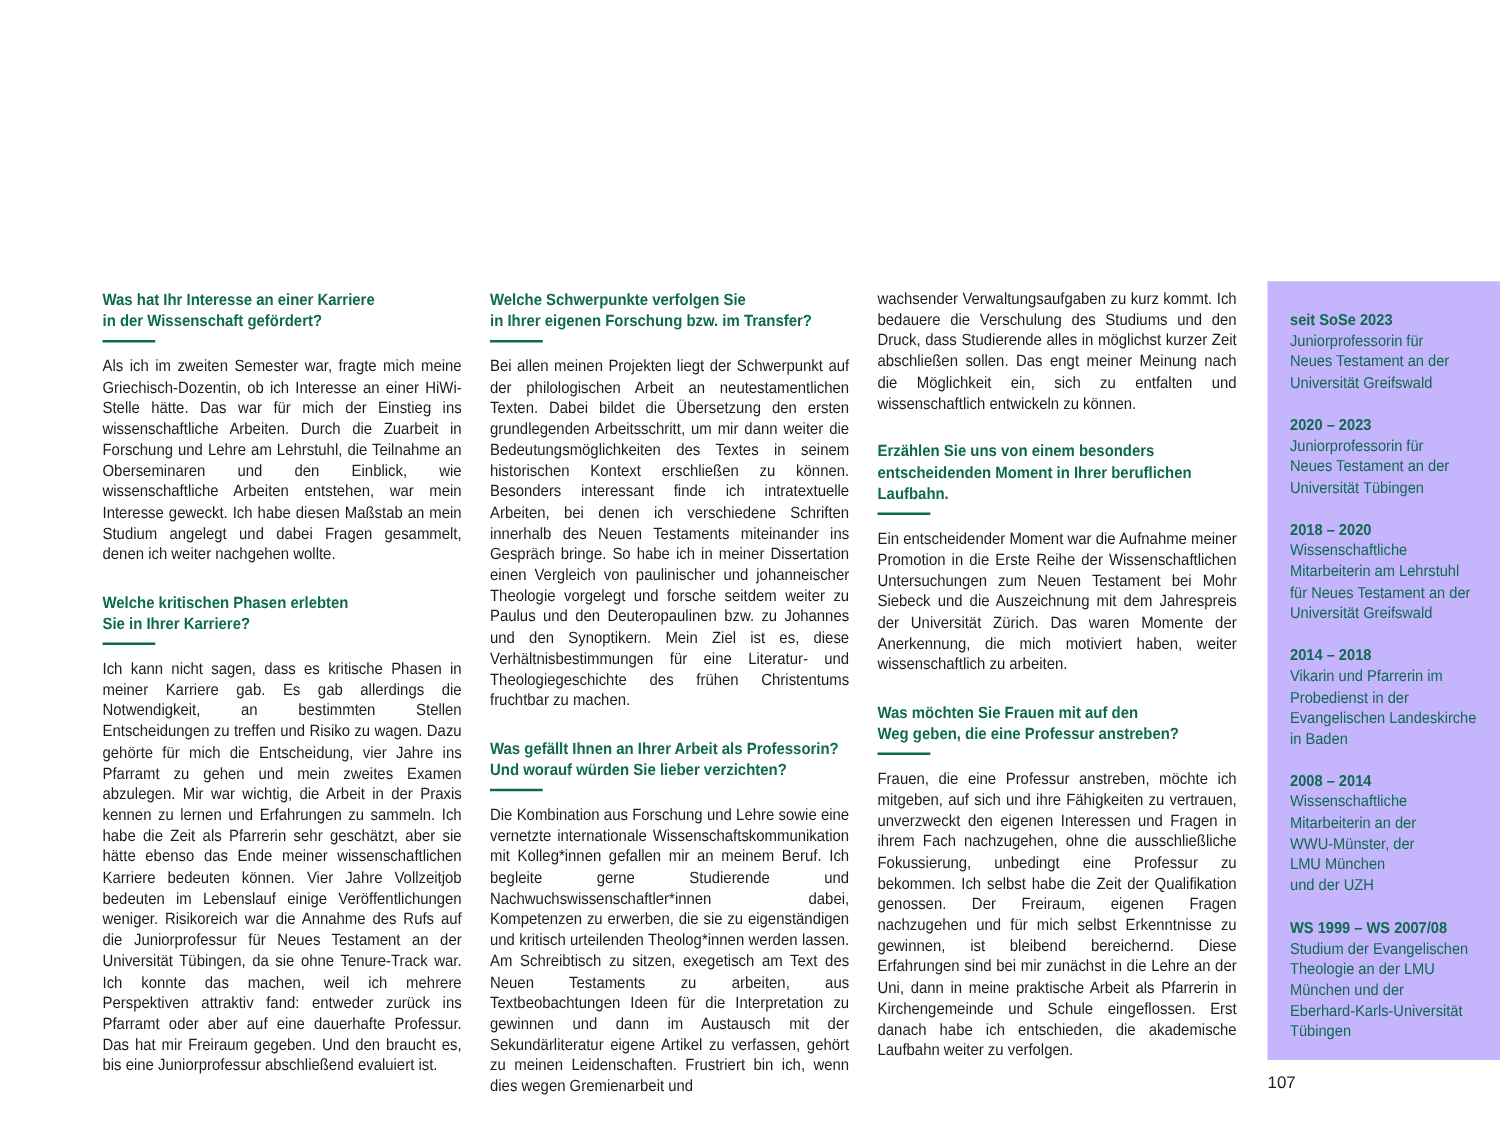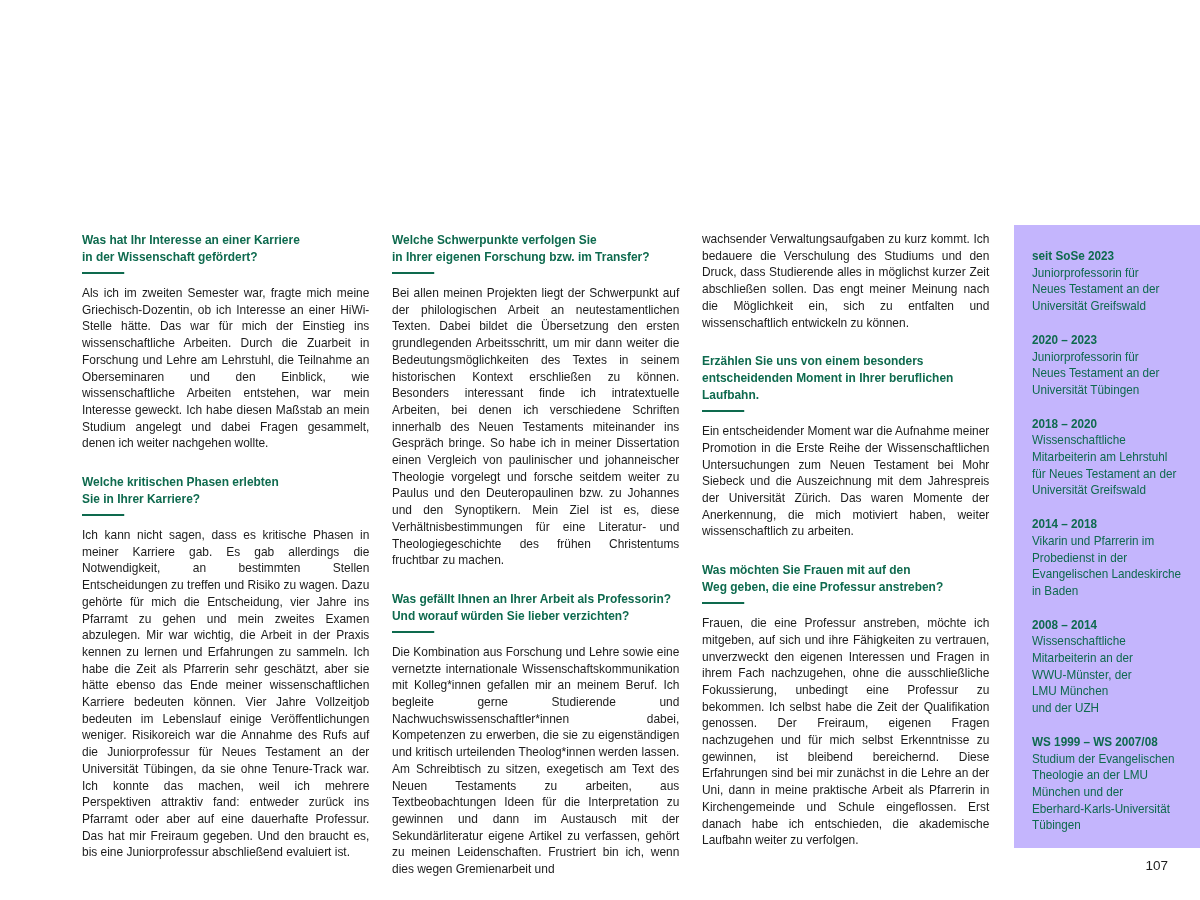--- a/index.html
+++ b/index.html
@@ -69,21 +69,21 @@
     font-size: 12.6px;
     line-height: 16.7px;
     color: #0e6a4e;
     white-space: pre-line;
     margin: 0;
   }
 
   .page-number {
     position: absolute;
     top: 857px; left: 1014px; width: 154px;
-    text-align: right;
+    text-align: left;
     font-size: 13.5px;
     line-height: 17px;
     color: #1c1c1c;
   }
 </style>
 </head>
 <body>
 
 <div class="page">
 

